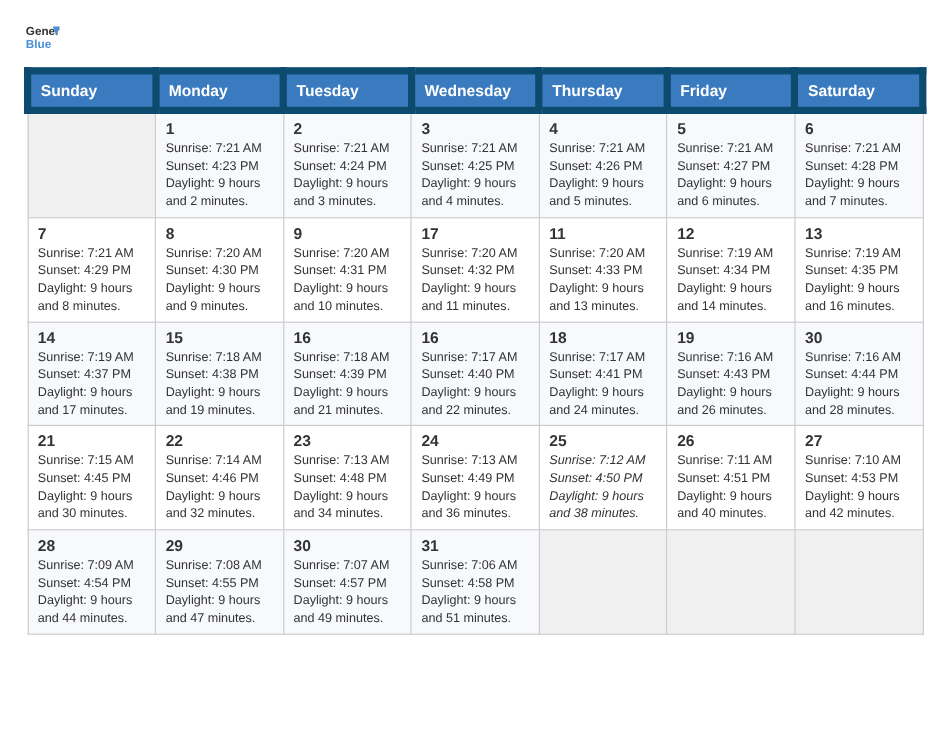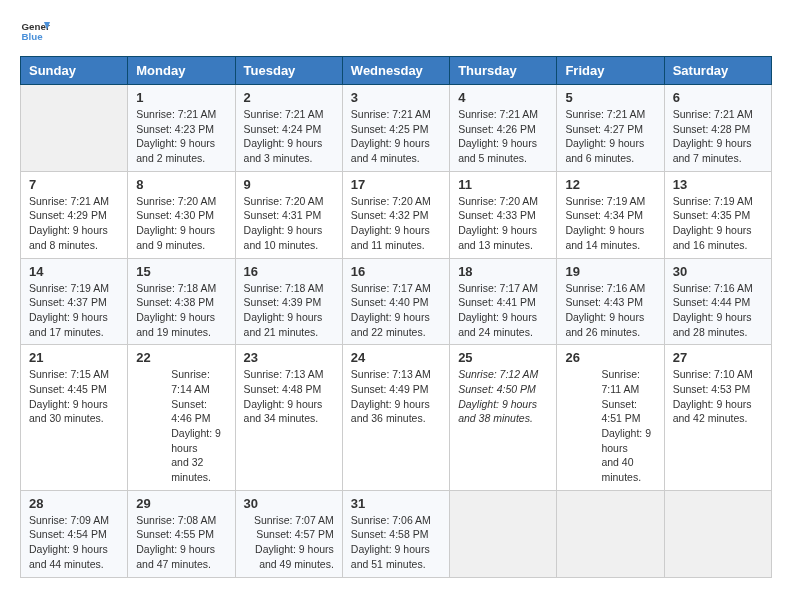--- a/index.html
+++ b/index.html
@@ -43,21 +43,21 @@
       border-collapse: collapse;
       font-size: 11px;
     }
     thead tr th {
       background-color: #3a7abf;
       color: #fff;
       font-size: 13px;
       font-weight: bold;
       padding: 6px 8px;
       text-align: left;
-      border: 1px solid #0c4a6e;
+      border: 6px solid #0c4a6e;
     }
     tbody tr td {
       border: 1px solid #ccc;
       padding: 5px 8px;
       vertical-align: top;
       color: #333;
       background: #fff;
       width: calc(100% / 7);
     }
     tbody tr:nth-child(odd) td {
@@ -261,21 +261,21 @@
       <tr>
         <td>
           <span class="day-number">21</span>
           <div class="cell-content" style="white-space: pre-line;">Sunrise: 7:15 AM
 Sunset: 4:45 PM
 Daylight: 9 hours
 and 30 minutes.</div>
         </td>
         <td>
           <span class="day-number">22</span>
-          <div class="cell-content" style="white-space: pre-line; margin-left: 35px;">Sunrise: 7:14 AM
+          <div class="cell-content" style="white-space: pre-line;">Sunrise: 7:14 AM
 Sunset: 4:46 PM
 Daylight: 9 hours
 and 32 minutes.</div>
         </td>
         <td>
           <span class="day-number">23</span>
           <div class="cell-content" style="white-space: pre-line;">Sunrise: 7:13 AM
 Sunset: 4:48 PM
 Daylight: 9 hours
 and 34 minutes.</div>
@@ -289,21 +289,21 @@
         </td>
         <td>
           <span class="day-number">25</span>
           <div class="cell-content" style="white-space: pre-line; font-style: italic;">Sunrise: 7:12 AM
 Sunset: 4:50 PM
 Daylight: 9 hours
 and 38 minutes.</div>
         </td>
         <td>
           <span class="day-number">26</span>
-          <div class="cell-content" style="white-space: pre-line; margin-left: 36px;">Sunrise: 7:11 AM
+          <div class="cell-content" style="white-space: pre-line;">Sunrise: 7:11 AM
 Sunset: 4:51 PM
 Daylight: 9 hours
 and 40 minutes.</div>
         </td>
         <td>
           <span class="day-number">27</span>
           <div class="cell-content" style="white-space: pre-line;">Sunrise: 7:10 AM
 Sunset: 4:53 PM
 Daylight: 9 hours
 and 42 minutes.</div>
@@ -319,21 +319,21 @@
         </td>
         <td>
           <span class="day-number">29</span>
           <div class="cell-content" style="white-space: pre-line;">Sunrise: 7:08 AM
 Sunset: 4:55 PM
 Daylight: 9 hours
 and 47 minutes.</div>
         </td>
         <td>
           <span class="day-number">30</span>
-          <div class="cell-content" style="white-space: pre-line; text-align: right;">Sunrise: 7:07 AM
+          <div class="cell-content" style="white-space: pre-line;">Sunrise: 7:07 AM
 Sunset: 4:57 PM
 Daylight: 9 hours
 and 49 minutes.</div>
         </td>
         <td>
           <span class="day-number">31</span>
           <div class="cell-content" style="white-space: pre-line;">Sunrise: 7:06 AM
 Sunset: 4:58 PM
 Daylight: 9 hours
 and 51 minutes.</div>

